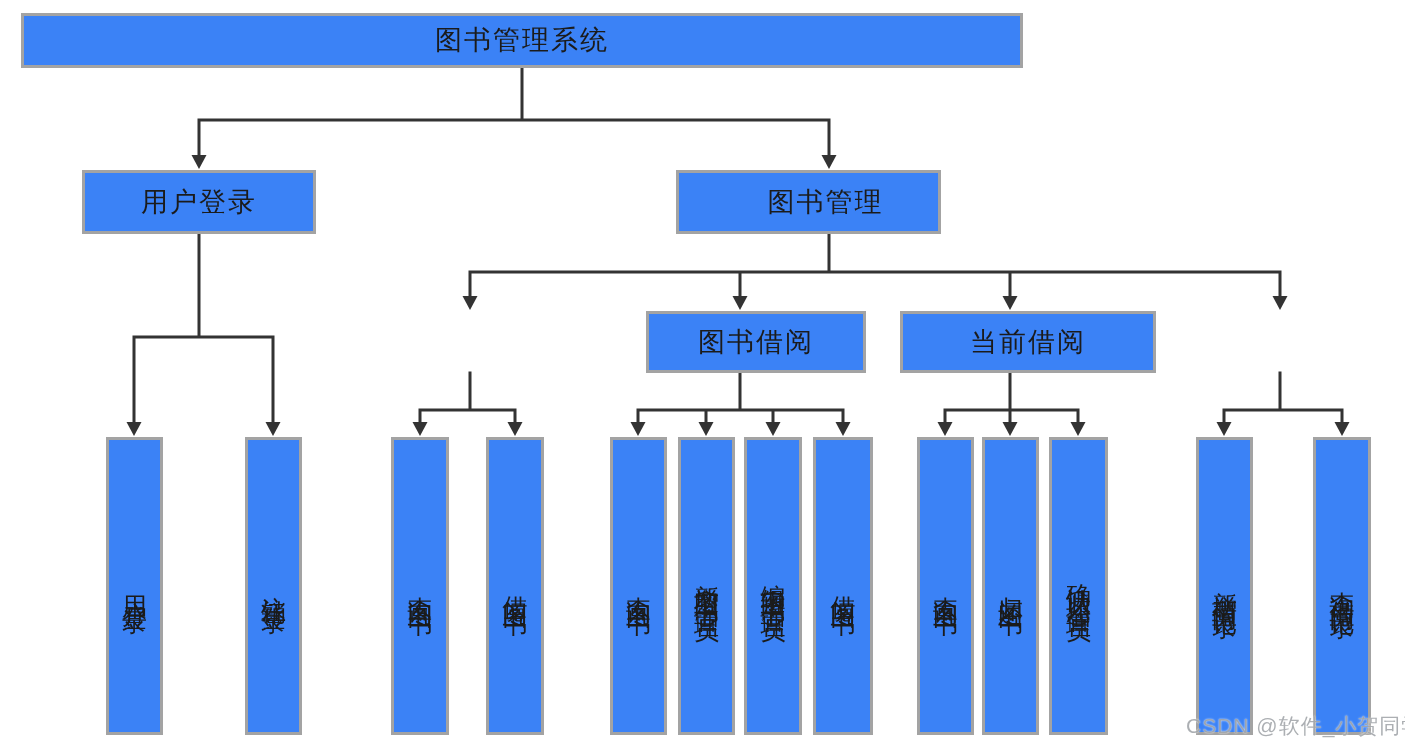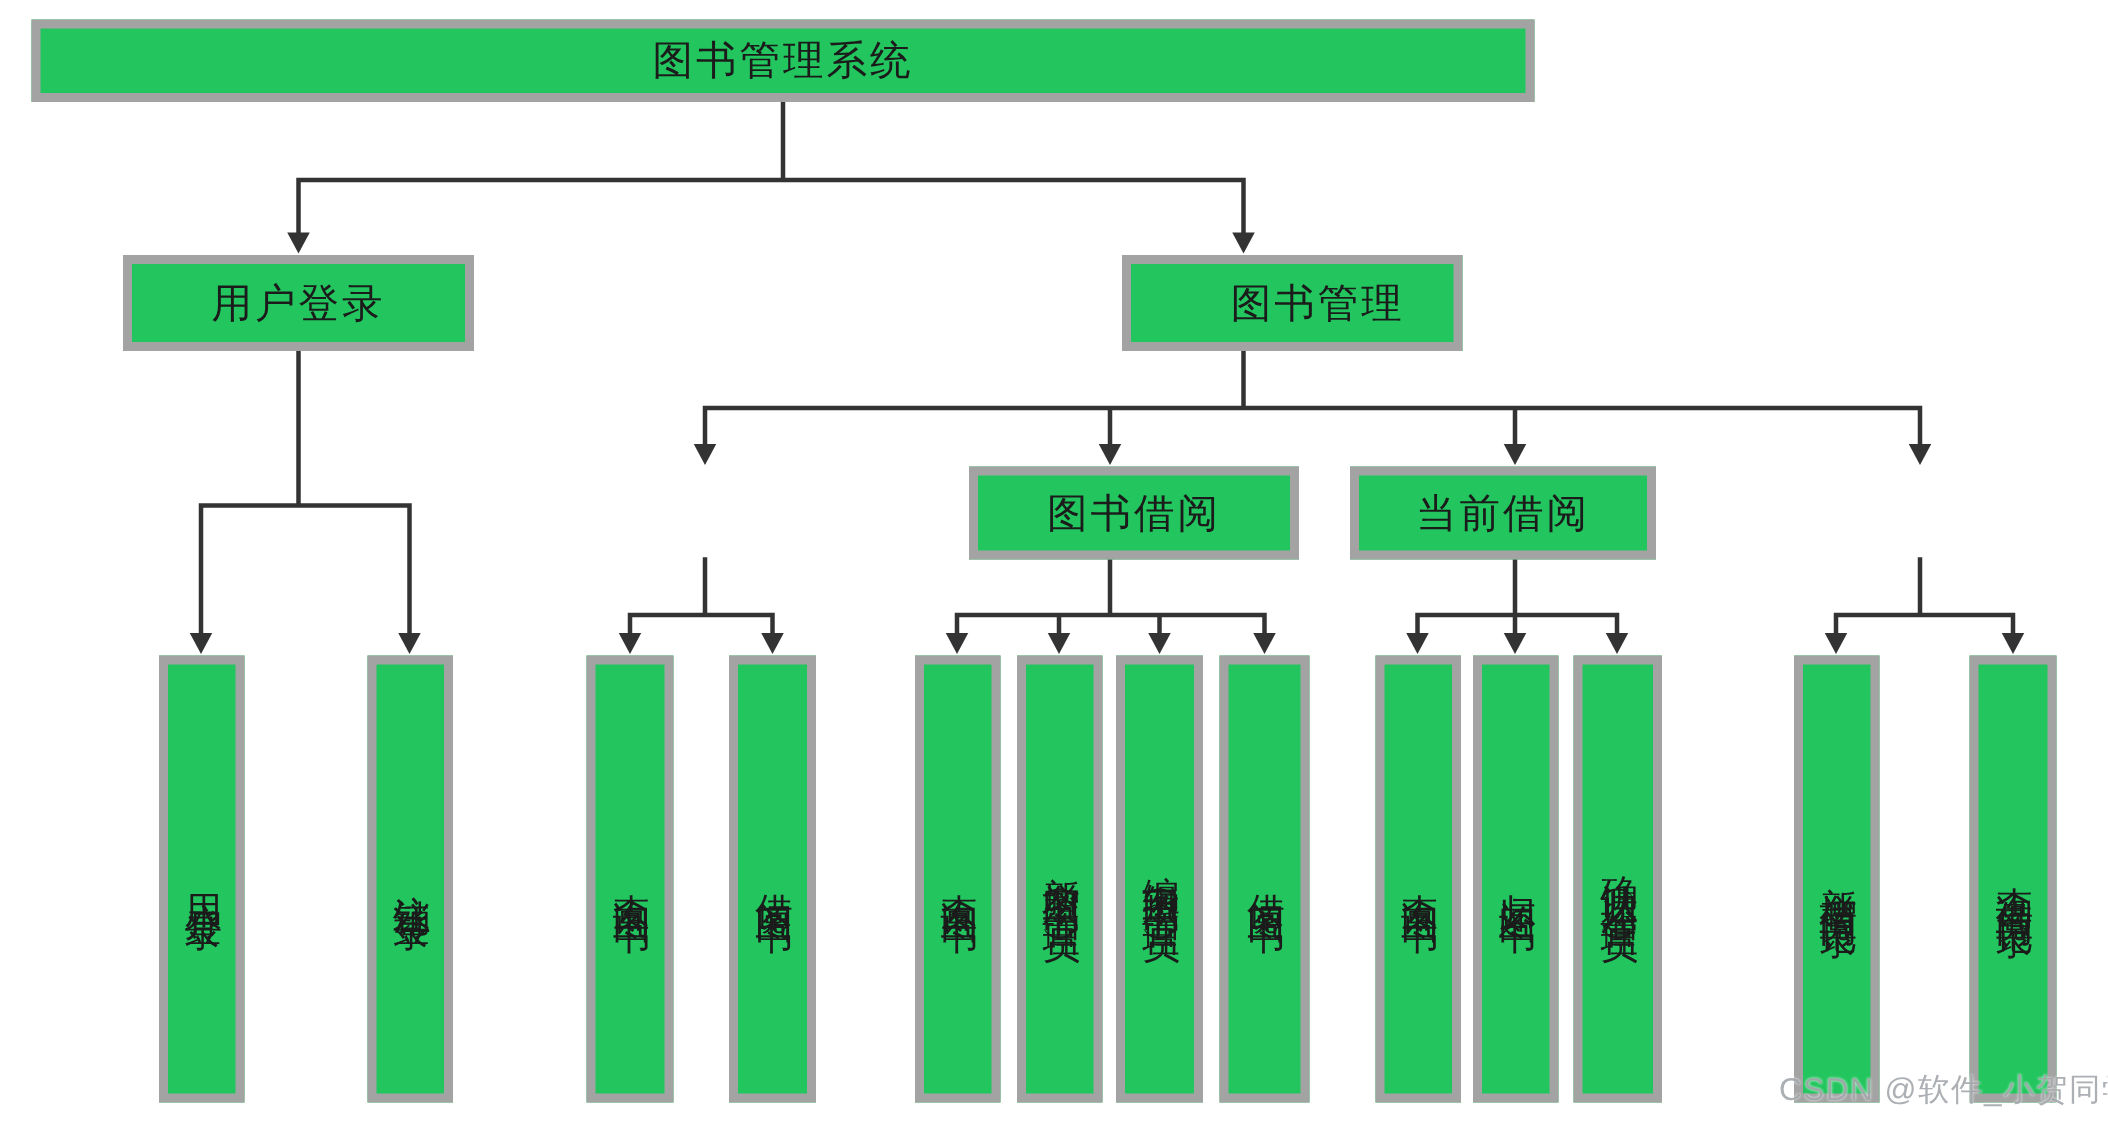--- a/index.html
+++ b/index.html
@@ -9,22 +9,22 @@
     height: 747px;
     background: #ffffff;
     font-family: "Liberation Sans", "DejaVu Sans", sans-serif;
     color: #1b1b1b;
     overflow: hidden;
   }
   #wires { position: absolute; left: 0; top: 0; width: 1405px; height: 747px; }
   .box {
     position: absolute;
     box-sizing: border-box;
-    border: 6px solid #a3a3a3;
-    background: #22c55e;
+    border: 3px solid #a3a3a3;
+    background: #3b82f6;
     display: flex;
     align-items: center;
     justify-content: center;
   }
   .hlabel {
     font-size: 27px;
     letter-spacing: 2px;
     color: #1b1b1b;
     white-space: nowrap;
     line-height: 1;
@@ -103,28 +103,28 @@
     </g>
   </svg>
 
   <div class="box root-box">
     <span class="hlabel">图书管理系统</span>
   </div>
 
   <div class="box lvl2" style="left:82px; width:234px;">
     <span class="hlabel">用户登录</span>
   </div>
-  <div class="box lvl2" style="left:748px; width:227px;padding-left:34px;">
+  <div class="box lvl2" style="left:676px; width:265px;padding-left:34px;">
     <span class="hlabel">图书管理</span>
   </div>
 
   <div class="box lvl3" style="left:646px; width:220px;">
     <span class="hlabel">图书借阅</span>
   </div>
-  <div class="box lvl3" style="left:900px; width:204px;">
+  <div class="box lvl3" style="left:900px; width:256px;">
     <span class="hlabel">当前借阅</span>
   </div>
 
   <div class="box leaf vbox" style="left:106px; width:57px;">
     <span class="vlabel">用户登录</span>
   </div>
   <div class="box leaf vbox" style="left:245px; width:57px;">
     <span class="vlabel">注销登录</span>
   </div>
 

